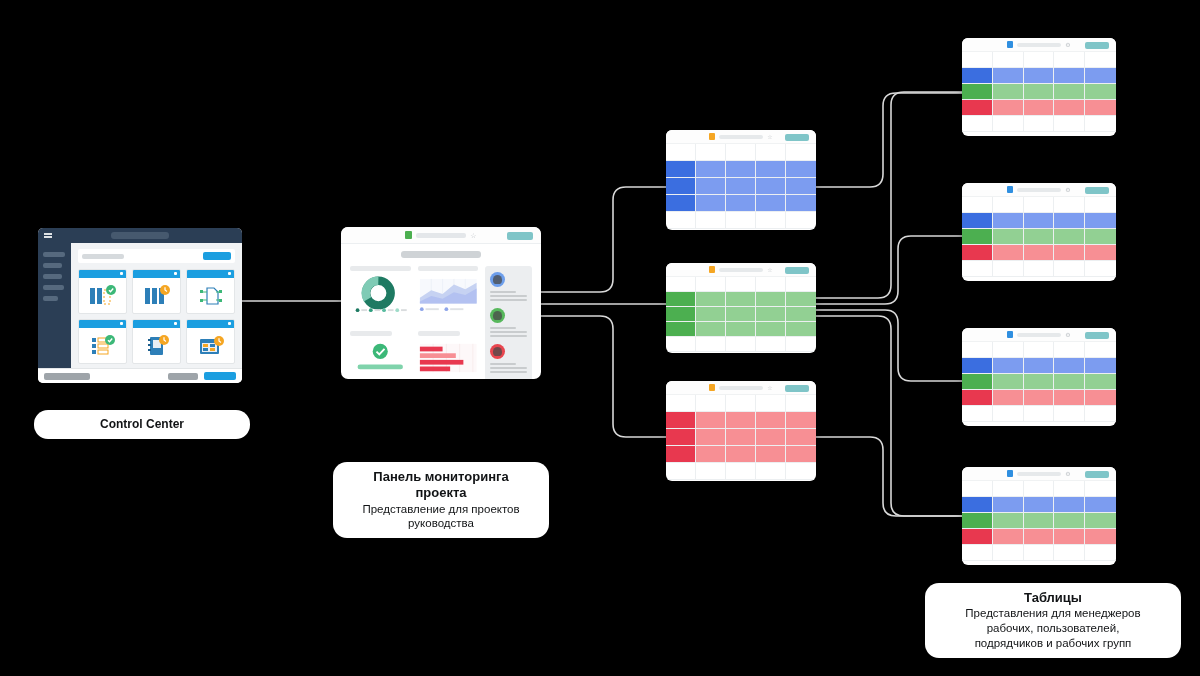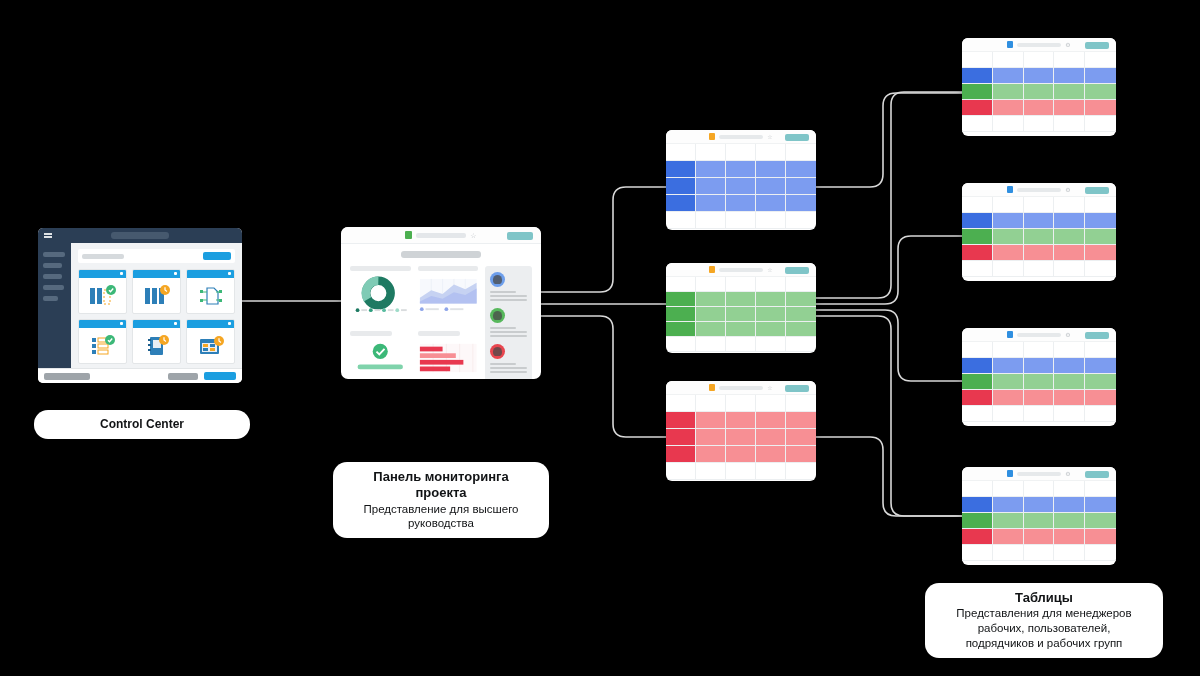--- a/index.html
+++ b/index.html
@@ -99,21 +99,21 @@
     position:absolute; background:#ffffff; border-radius:14px;
     padding:7px 16px; text-align:center; color:#111315;
     box-shadow: 0 1px 4px rgba(0,0,0,0.18);
   }
   .label .t { font-size:13px; font-weight:bold; line-height:1.25; }
   .label .s { font-size:11.5px; line-height:1.3; }
   #lbl-cc { left:34px; top:410px; width:216px; }
   #lbl-cc .t { font-size:12px; }
   #lbl-dash { left:333px; top:462px; width:216px; }
   #lbl-rep  { left:628px; top:525px; width:222px; }
-  #lbl-tab  { left:925px; top:583px; width:238px; }
+  #lbl-tab  { left:925px; top:583px; width:256px; }
 </style>
 </head>
 <body>
 
 <div id="stage">
 
   <svg id="wires" viewBox="0 0 1200 676" fill="none">
     <g stroke="#d8d8d8" stroke-width="1.6" fill="none">
 
       <path d="M242 301 H341"></path>
@@ -632,21 +632,21 @@
         <div class="c"></div>
     </div>
   </div>
 
   <div class="label" id="lbl-cc">
     <div class="t">Control Center</div>
   </div>
 
   <div class="label" id="lbl-dash">
     <div class="t">Панель мониторинга проекта</div>
-    <div class="s">Представление для высшего руководства</div>
+    <div class="s">Представление для проектов руководства</div>
   </div>
 
 
   <div class="label" id="lbl-tab">
     <div class="t">Таблицы</div>
     <div class="s">Представления для менеджеров</div>
     <div class="s">рабочих, пользователей,</div>
     <div class="s">подрядчиков и рабочих групп</div>
   </div>
 

